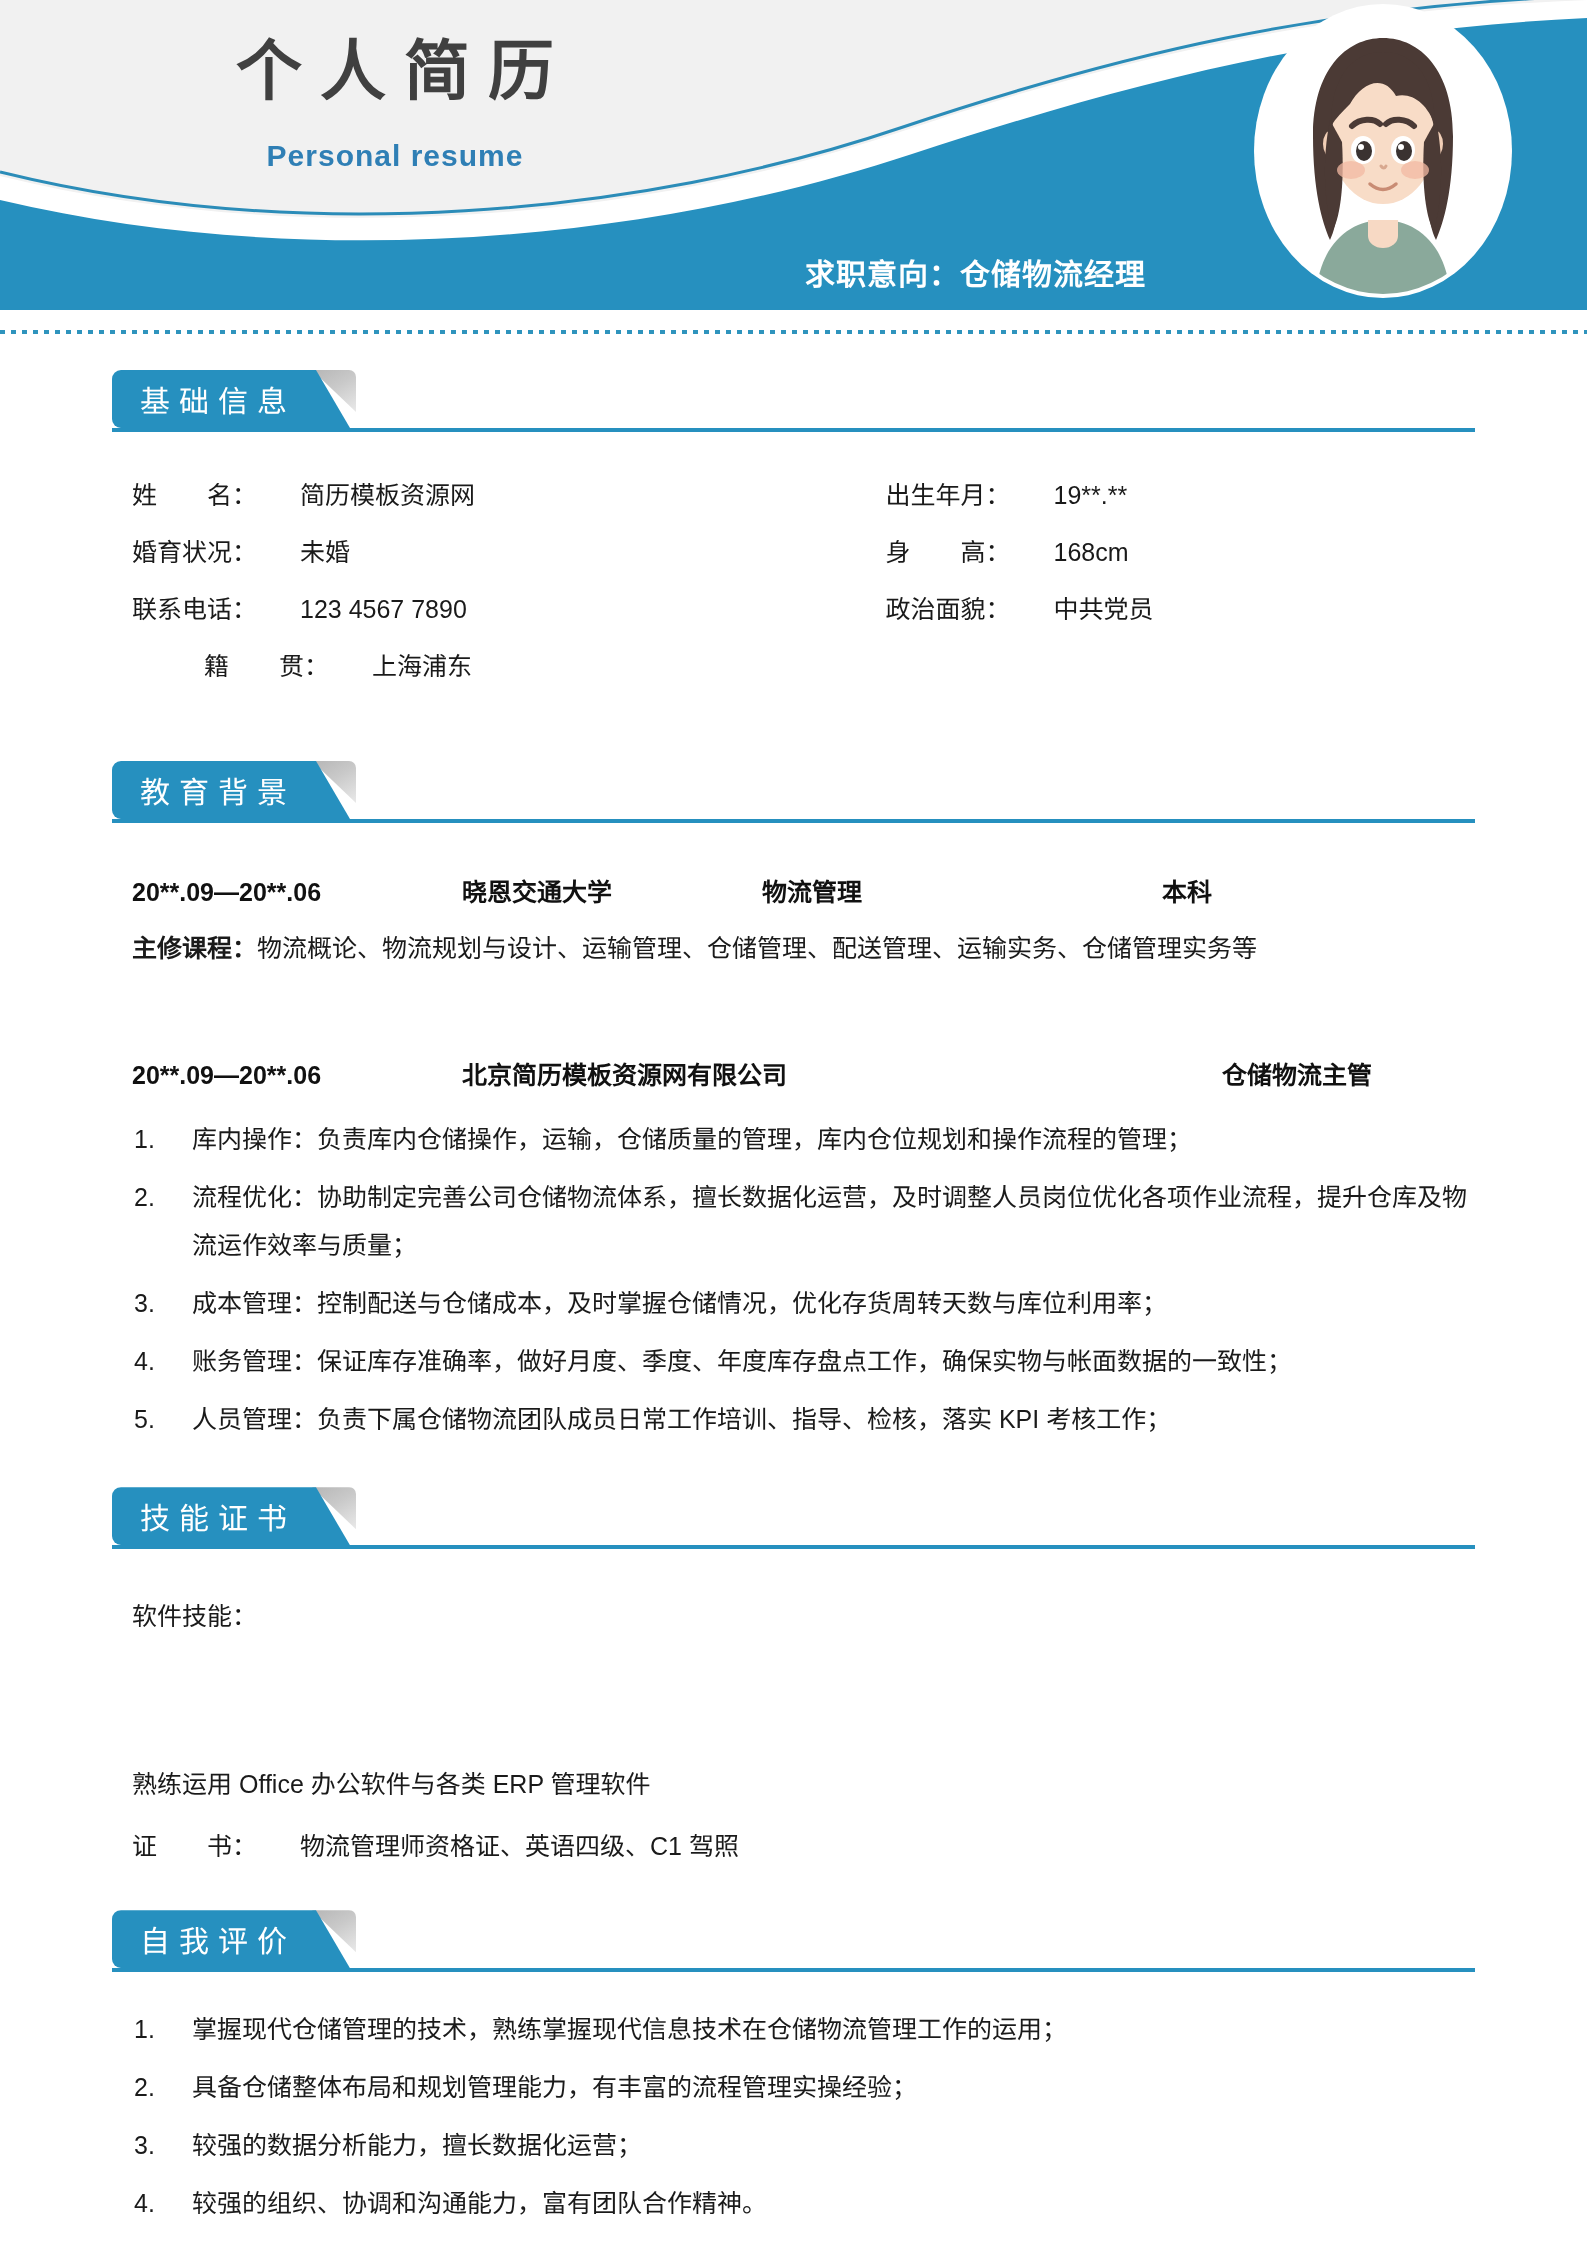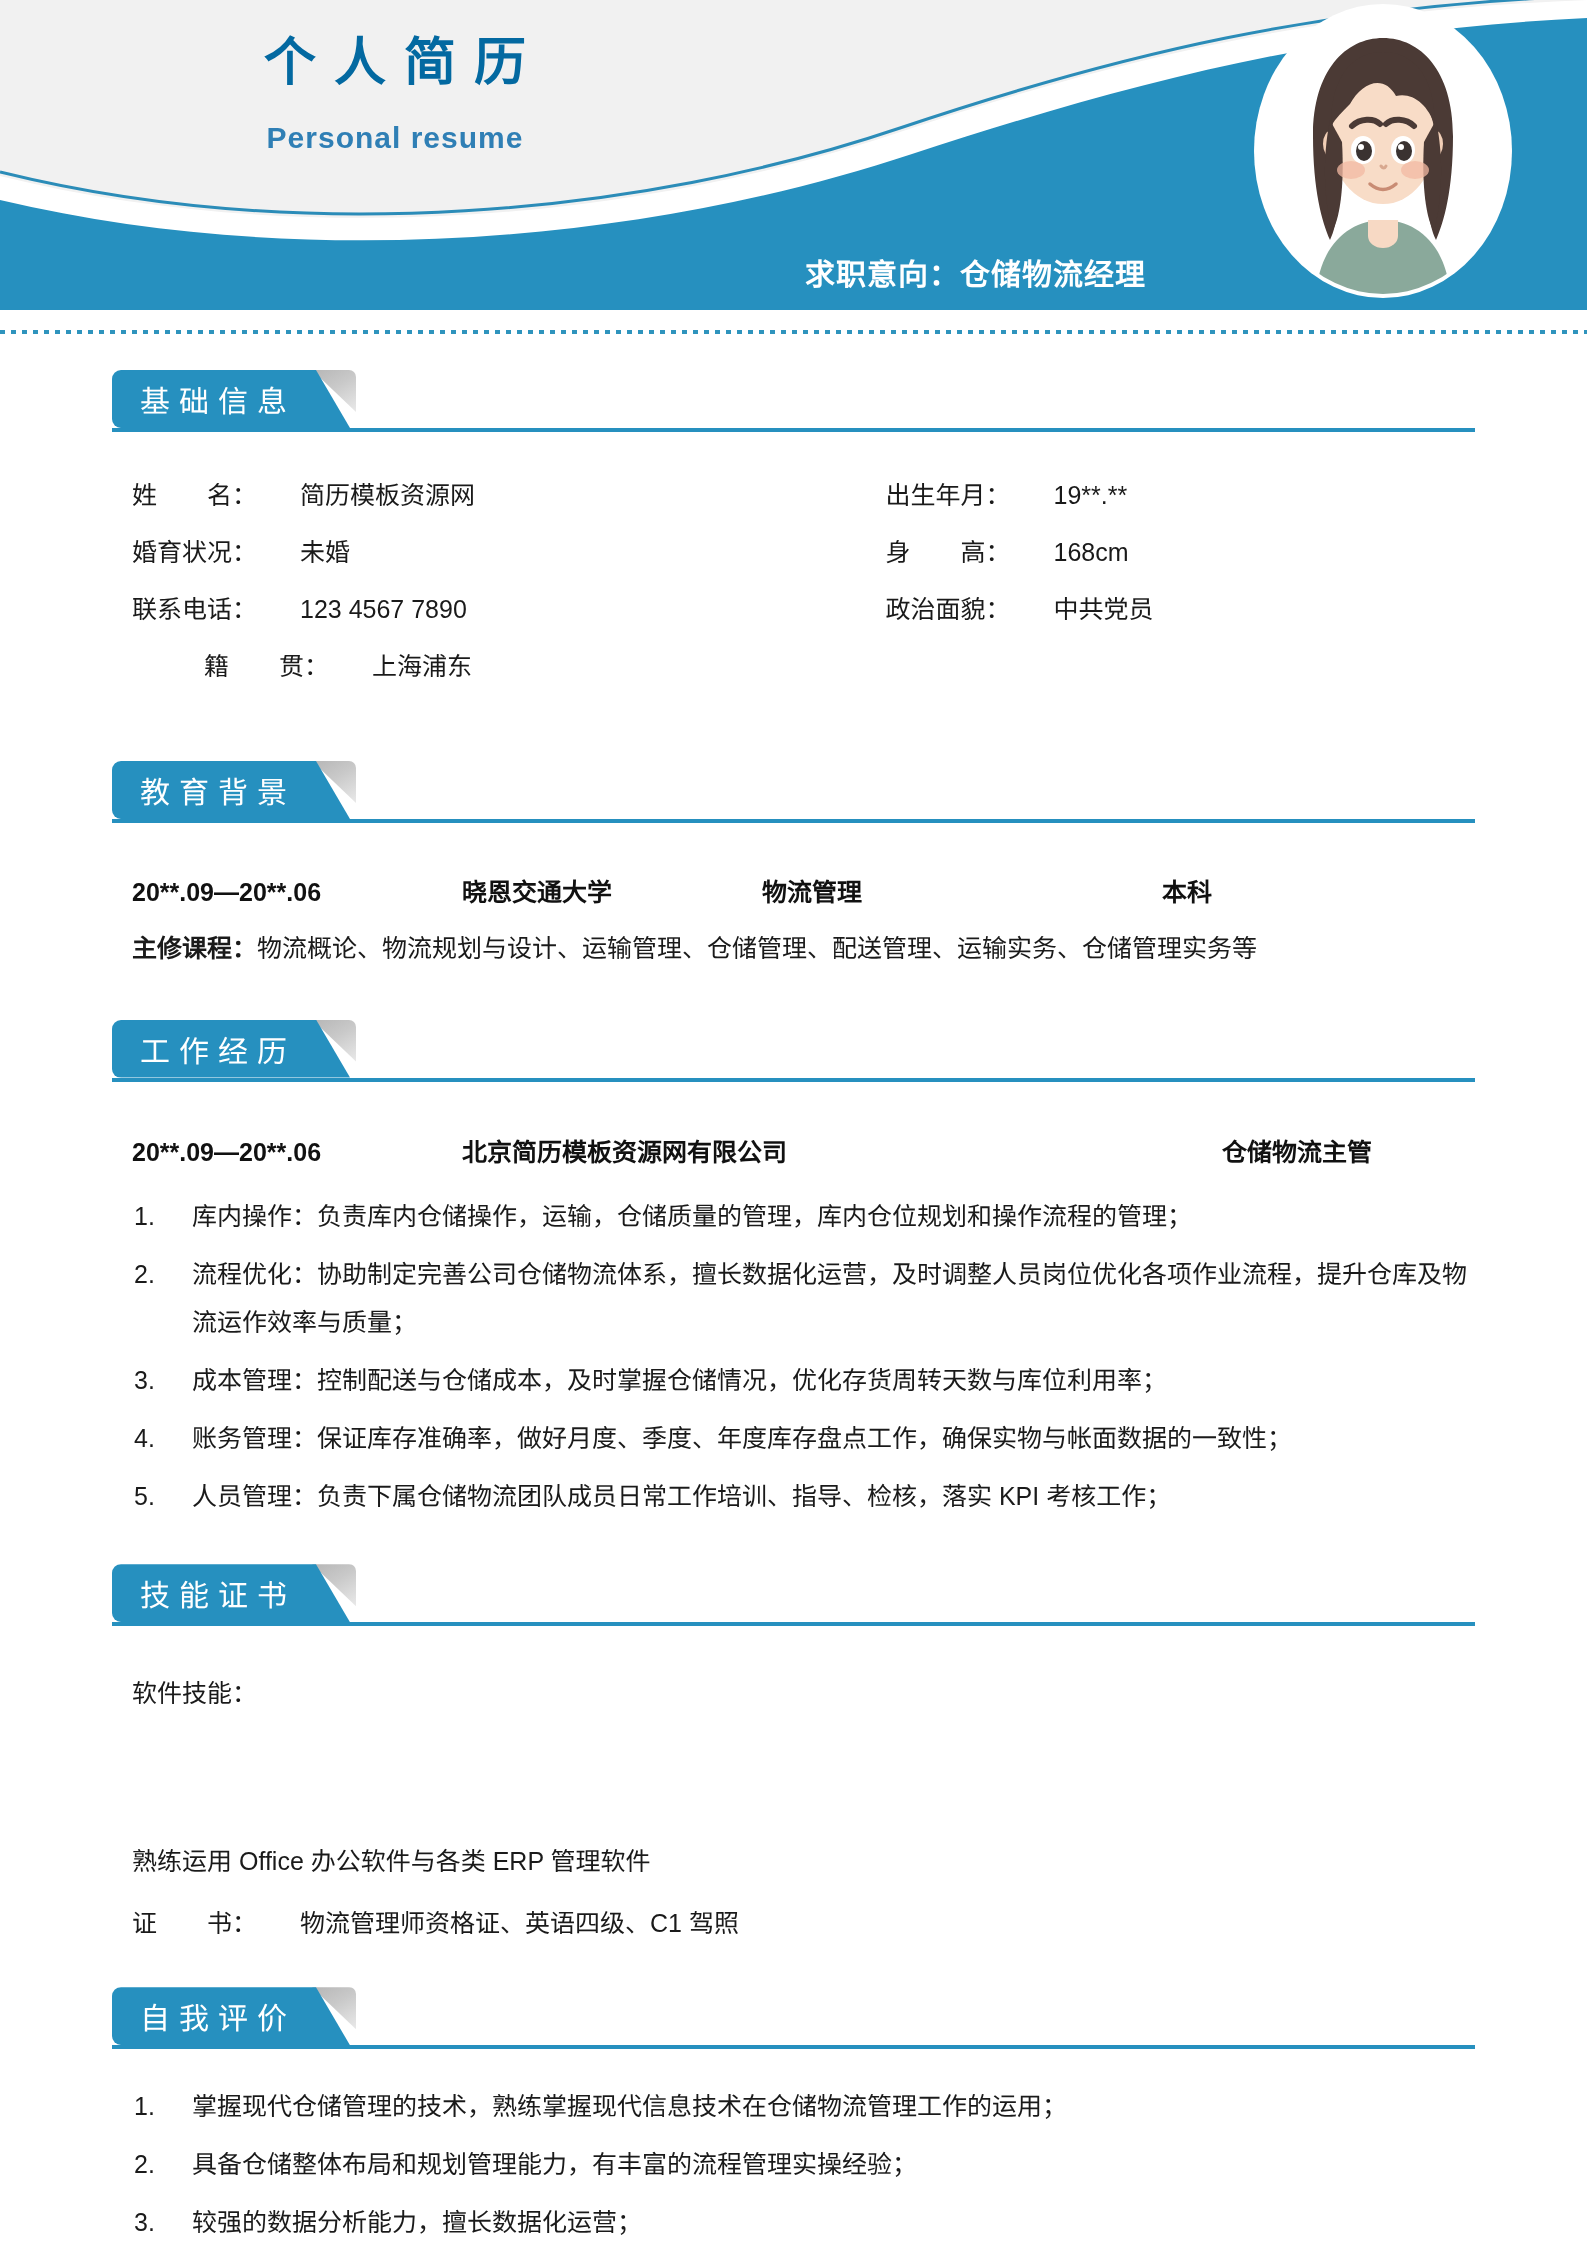--- a/index.html
+++ b/index.html
@@ -38,23 +38,23 @@
 
   .title-block {
     position: absolute;
     left: 0;
     top: 30px;
     width: 790px;
     text-align: center;
     z-index: 5;
   }
   .title-cn {
-    font-size: 52px;
+    font-size: 66px;
     font-weight: 700;
-    color: #0369a1;
+    color: #404040;
     letter-spacing: 18px;
     line-height: 1.25;
     text-indent: 18px;
     font-family: "Liberation Sans", "DejaVu Sans", sans-serif;
   }
   .title-en {
     margin-top: 26px;
     font-size: 30px;
     font-weight: 700;
     color: #2f7fb5;
@@ -402,27 +402,20 @@
       </div>
       <div class="edu-courses">
         <b>主修课程：</b><span>物流概论、物流规划与设计、运输管理、仓储管理、配送管理、运输实务、仓储管理实务等</span>
       </div>
     </div>
   </div>
 
   <div class="gap-52"></div>
 
   <div class="section">
-    <div class="sec-head">
-      <div class="sec-fold" style="left:200px;"></div>
-      <div class="sec-tab">
-        <span class="sec-tab-label">工作经历</span>
-      </div>
-      <div class="sec-rule"></div>
-    </div>
     <div class="sec-body">
       <div class="work-head">
         <span class="work-head-inner">
           <span class="wh-date">20**.09—20**.06</span><span class="wh-company">北京简历模板资源网有限公司</span><span class="wh-title">仓储物流主管</span>
         </span>
       </div>
 
       <ol class="bullets">
         <li>库内操作：负责库内仓储操作，运输，仓储质量的管理，库内仓位规划和操作流程的管理；</li>
         <li>流程优化：协助制定完善公司仓储物流体系，擅长数据化运营，及时调整人员岗位优化各项作业流程，提升仓库及物流运作效率与质量；</li>

